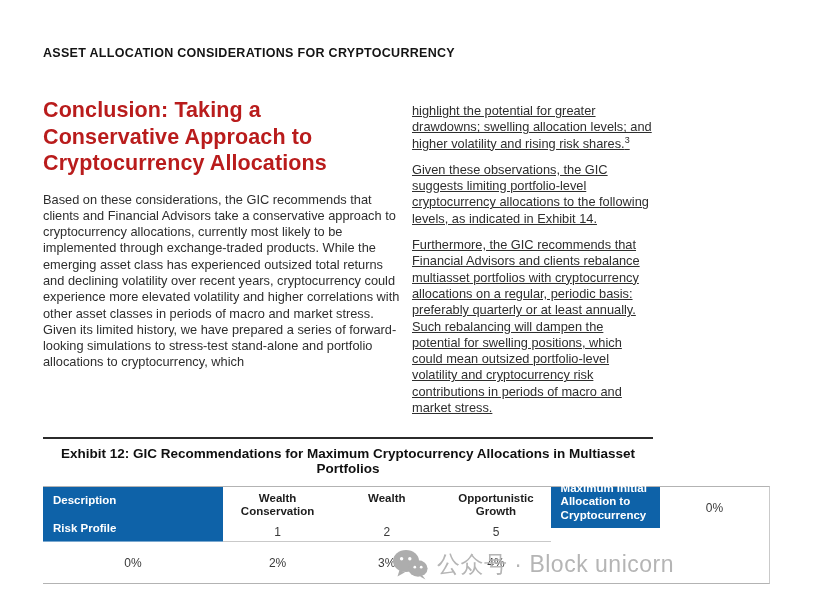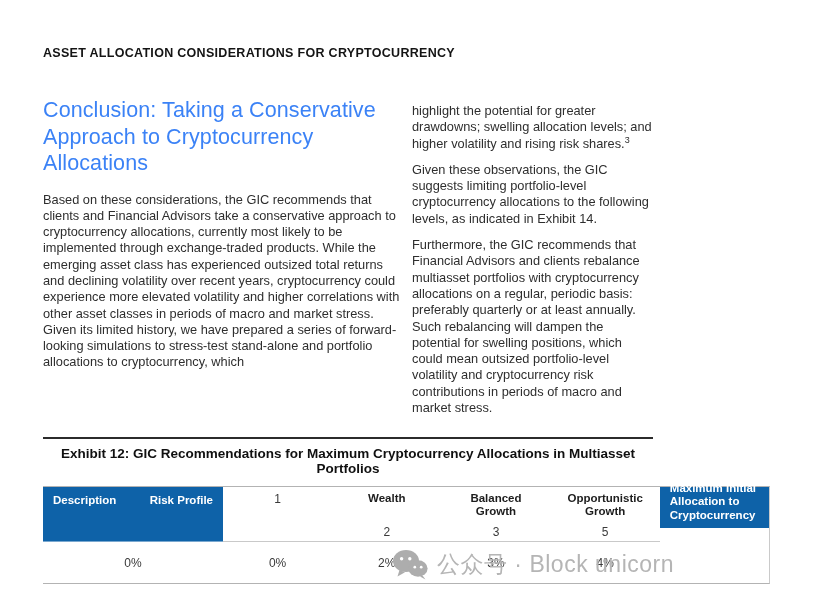--- a/index.html
+++ b/index.html
@@ -15,46 +15,46 @@
 
   .eyebrow {
     font-size: 12.5px; font-weight: bold; color: #141414; letter-spacing: 0.3px;
   }
 
   .columns { display: flex; gap: 12px; margin-top: 37px; }
   .col-left { width: 357px; flex: 0 0 357px; }
   .col-right { flex: 1; padding-top: 6px; }
 
   .title {
-    font-size: 21.5px; line-height: 26.5px; font-weight: 400; color: #3b82f6;
+    font-size: 21.5px; line-height: 26.5px; font-weight: 700; color: #b91c1c;
     max-width: 345px; letter-spacing: 0.1px;
   }
   .body-text { font-size: 12.8px; line-height: 16.3px; color: #2e2e2e; }
   .col-left .body-text { margin-top: 15px; }
-  .col-right .body-text { margin-bottom: 10px; }
+  .col-right .body-text { margin-bottom: 10px; text-decoration: underline; }
   .body-text sup { font-size: 9px; line-height: 0; }
 
   .exhibit-rule { border: 0; border-top: 2px solid #2b2b2b; margin-top: 11px; }
   .exhibit-heading { margin-top: 7px; font-size: 13.5px; font-weight: bold; color: #101010; text-align: center; }
 
   .alloc-table {
     margin-top: 10px;
     display: grid;
     grid-template-columns: 180px repeat(5, 1fr);
     border-top: 1px solid #b3b3b3;
     border-bottom: 1px solid #b3b3b3;
     border-right: 1px solid #cacaca;
     width: 727px;
   }
   .cell-blue {
     background: #0e62a8; color: #ffffff; font-weight: bold; font-size: 11.5px;
     padding: 7px 10px 6px 10px; line-height: 13.5px;
   }
   .cell-blue.r1 {
-    height: 55px; display: flex; justify-content: space-between;
+    height: 55px; display: flex; flex-direction: column; justify-content: space-between;
     border-bottom: 1px solid rgba(255,255,255,0.45);
   }
   .cell-blue.r2 { height: 41px; display: flex; align-items: flex-end; }
   .head-cell {
     height: 55px; display: flex; flex-direction: column; align-items: center;
     justify-content: space-between; text-align: center; padding: 5px 4px 2px 4px;
     border-bottom: 1px solid #c9c9c9;
   }
   .head-name { font-size: 11.5px; font-weight: bold; color: #1d1d1d; line-height: 12.5px; max-width: 92px; }
   .head-num  { font-size: 12px; color: #3a3a3a; line-height: 14px; }
@@ -95,29 +95,26 @@
 
   <div class="exhibit-heading">Exhibit 12: GIC Recommendations for Maximum Cryptocurrency Allocations in Multiasset Portfolios</div>
 
   <div class="alloc-table">
 
     <div class="cell-blue r1">
       <span>Description</span>
       <span>Risk Profile</span>
     </div>
     <div class="head-cell">
+      <span class="head-name">Wealth Conservation</span>
       <span class="head-num">1</span>
     </div>
     <div class="head-cell">
       <span class="head-name">Wealth</span>
       <span class="head-num">2</span>
-    </div>
-    <div class="head-cell">
-      <span class="head-name">Balanced Growth</span>
-      <span class="head-num">3</span>
     </div>
     <div class="head-cell">
       <span class="head-name">Opportunistic Growth</span>
       <span class="head-num">5</span>
     </div>
 
     <div class="cell-blue r2">
       <span>Maximum Initial Allocation to Cryptocurrency</span>
     </div>
     <div class="val-cell">0%</div>

